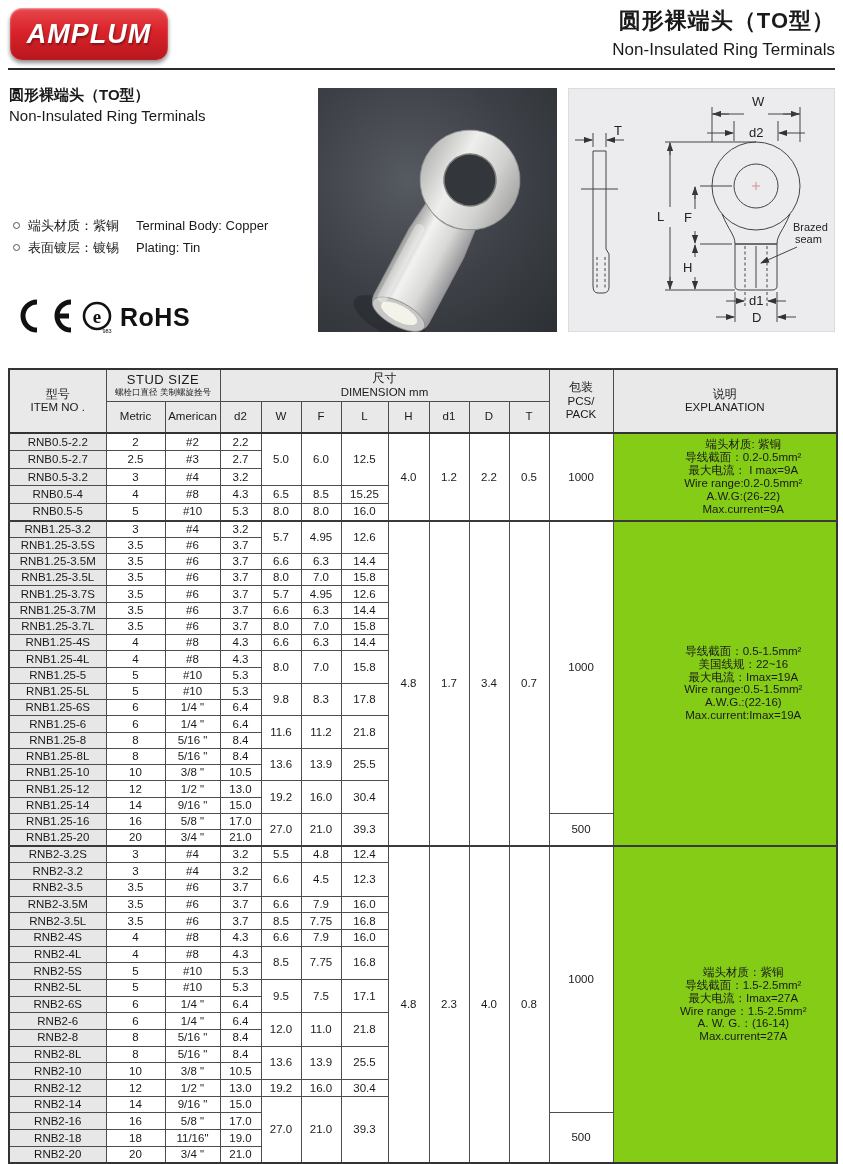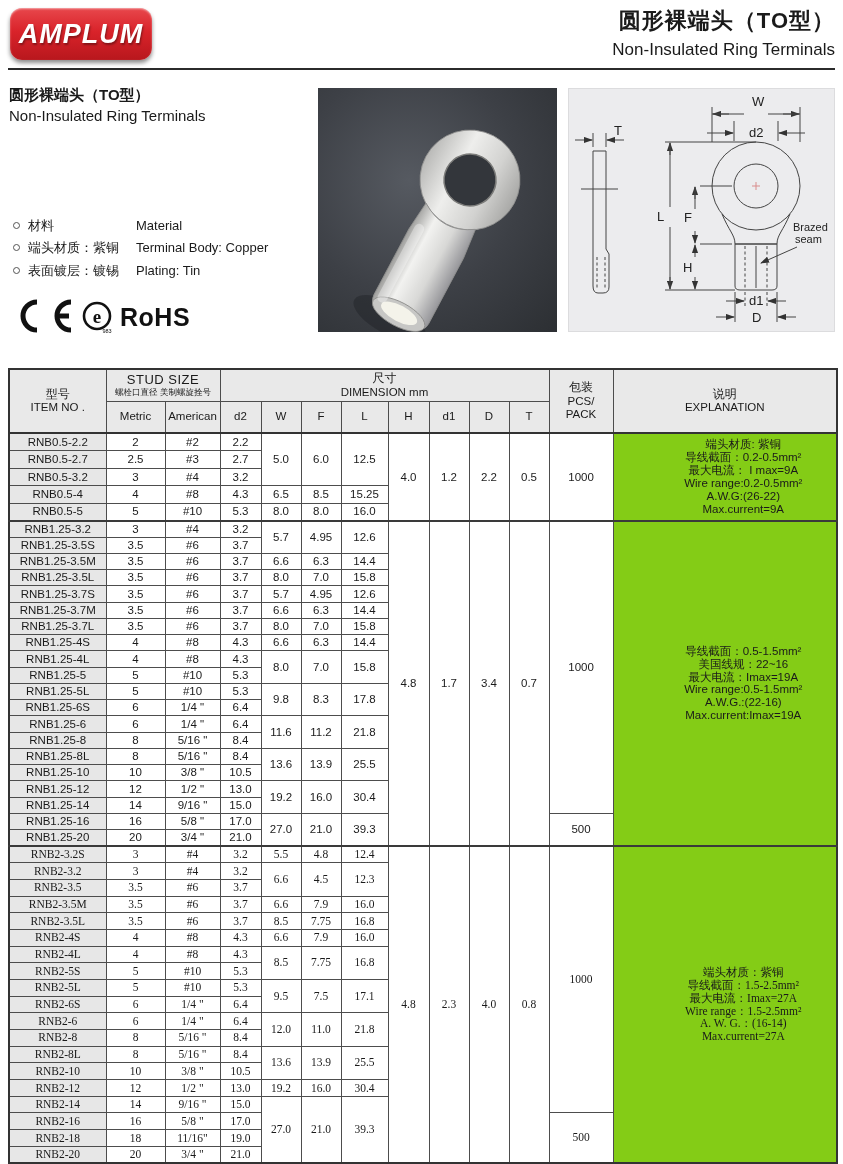--- a/index.html
+++ b/index.html
@@ -1,20 +1,20 @@
 <!DOCTYPE html>
 <html><head>
 <meta charset="utf-8">
 <style>
   * { margin:0; padding:0; box-sizing:border-box; }
   html,body { width:843px; background:#fff; font-family:"Liberation Sans","DejaVu Sans",sans-serif; color:#1a1a1a; }
   #page { position:relative; width:843px; height:1164px; background:#fff; overflow:hidden; }
 
   
-  .logo { position:absolute; left:10px; top:8px; width:142px; height:52px; border-radius:12px;
+  .logo { position:absolute; left:10px; top:8px; width:158px; height:52px; border-radius:12px;
           background:linear-gradient(180deg,#e8474c 0%,#d9232a 45%,#b8171d 100%);
           box-shadow:0 3px 4px rgba(0,0,0,.45), inset 0 1px 2px rgba(255,255,255,.55);
           display:flex; align-items:center; justify-content:center; }
   .logo span { color:#fff; font-weight:bold; font-style:italic; font-size:27px; letter-spacing:1px;
                text-shadow:1px 2px 2px rgba(0,0,0,.35); }
   .hdr-titles { position:absolute; right:8px; top:6px; text-align:right; }
   .hdr-zh { font-size:22px; font-weight:600; letter-spacing:1px; }
   .hdr-en { font-size:17px; margin-top:4px; }
   .hdr-rule { position:absolute; left:8px; right:8px; top:68px; height:0; border-top:2px solid #2b2b2b; }
 
@@ -45,21 +45,21 @@
   table.spec th, table.spec td { border:1px solid #4d4d4d; text-align:center; vertical-align:middle;
     font-size:11.5px; line-height:1.12; overflow:hidden; }
   table.spec { border:2px solid #333; }
   table.spec thead th { background:#e9e9e9; font-weight:normal; padding:1px 0; }
   table.spec thead tr { height:32px; }
   table.spec thead { border-bottom:2px solid #333; }
   .th-l1 { font-size:12px; } .th-l2 { font-size:11.5px; }
   .th-tiny { font-size:13px; letter-spacing:0.5px; } .th-tiny2 { font-size:8.5px; }
   td.item { background:#e7e7e7; text-align:left; padding-left:0; }
   td.exp { text-align:left; padding-left:37px; font-size:11px; line-height:1.5; background:#84cc16; }
-  tr.blk-0 { height:17.6px; } tr.blk-1 { height:16.25px; } tr.blk-2 { height:16.7px;font-family:Liberation Serif, serif; }
+  tr.blk-0 { height:17.6px; } tr.blk-1 { height:16.25px; } tr.blk-2 { height:16.7px; }
   tr.block-start td { border-top:2.5px solid #3a3a3a; }
 </style>
 </head>
 <body>
 
 <div id="page">
 
   <div class="logo">
     <span>AMPLUM</span>
   </div>
@@ -67,25 +67,20 @@
     <div class="hdr-zh">圆形裸端头（TO型）</div>
     <div class="hdr-en">Non-Insulated Ring Terminals</div>
   </div>
   <div class="hdr-rule"></div>
 
   <div class="intro">
     <div class="intro-zh">圆形裸端头（TO型）</div>
     <div class="intro-en">Non-Insulated Ring Terminals</div>
   </div>
   <div class="bullets">
-    <div class="bullet-row">
-      <span class="dot"></span>
-      <span class="b-zh">材料</span>
-      <span class="b-en">Material</span>
-    </div>
     <div class="bullet-row">
       <span class="dot"></span>
       <span class="b-zh">端头材质：紫铜</span>
       <span class="b-en">Terminal Body: Copper</span>
     </div>
     <div class="bullet-row">
       <span class="dot"></span>
       <span class="b-zh">表面镀层：镀锡</span>
       <span class="b-en">Plating: Tin</span>
     </div>

